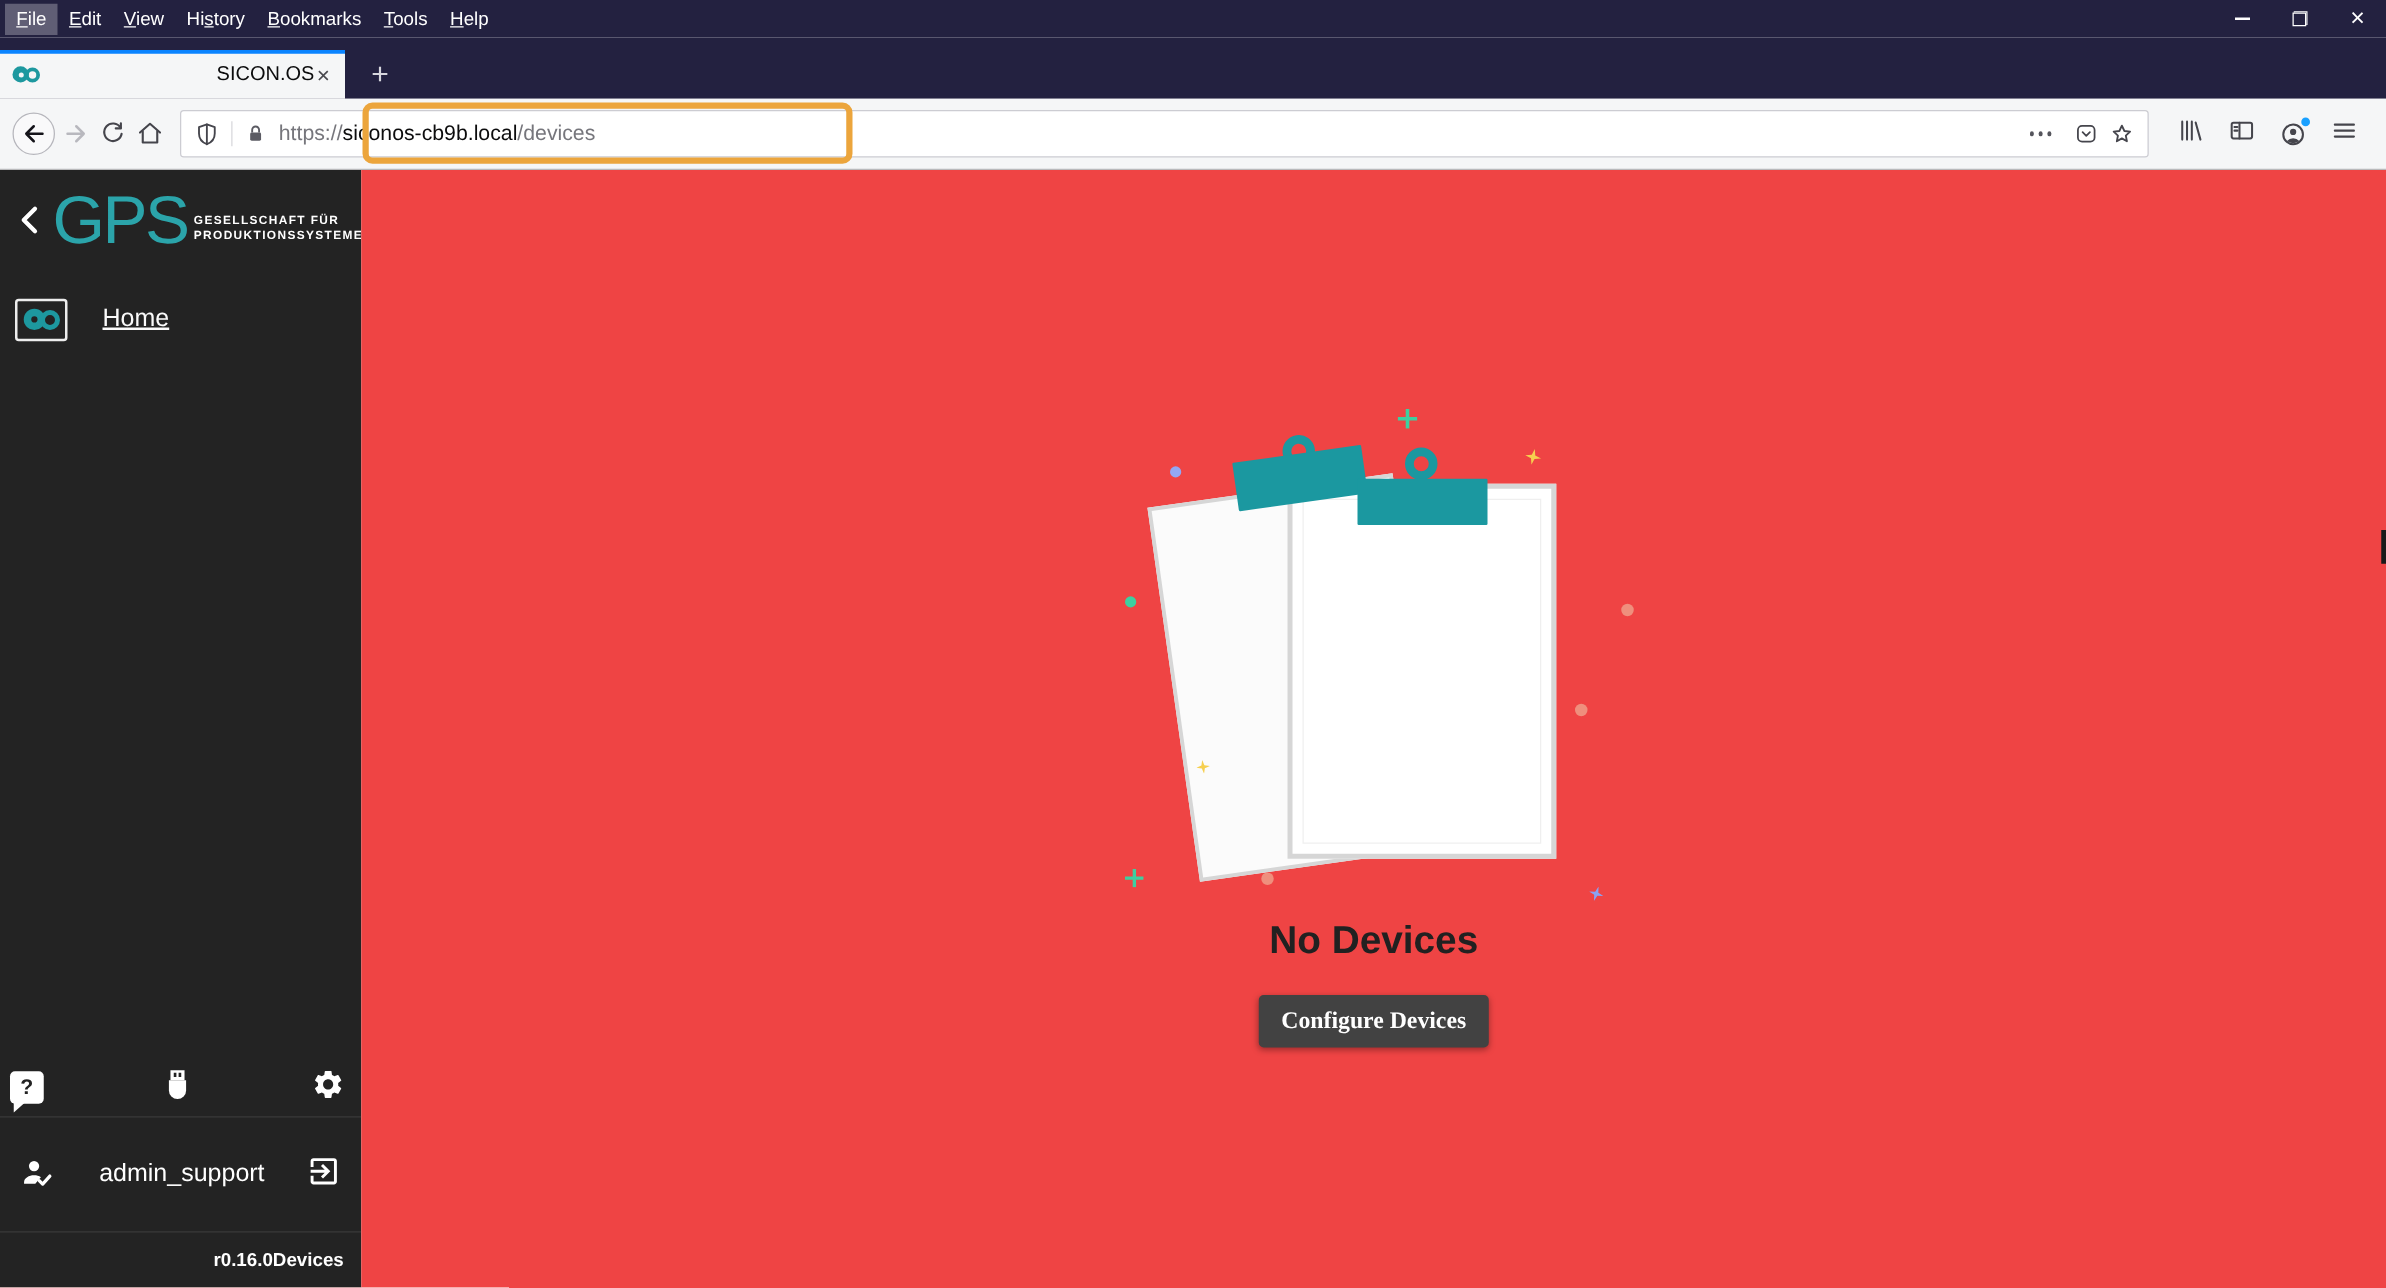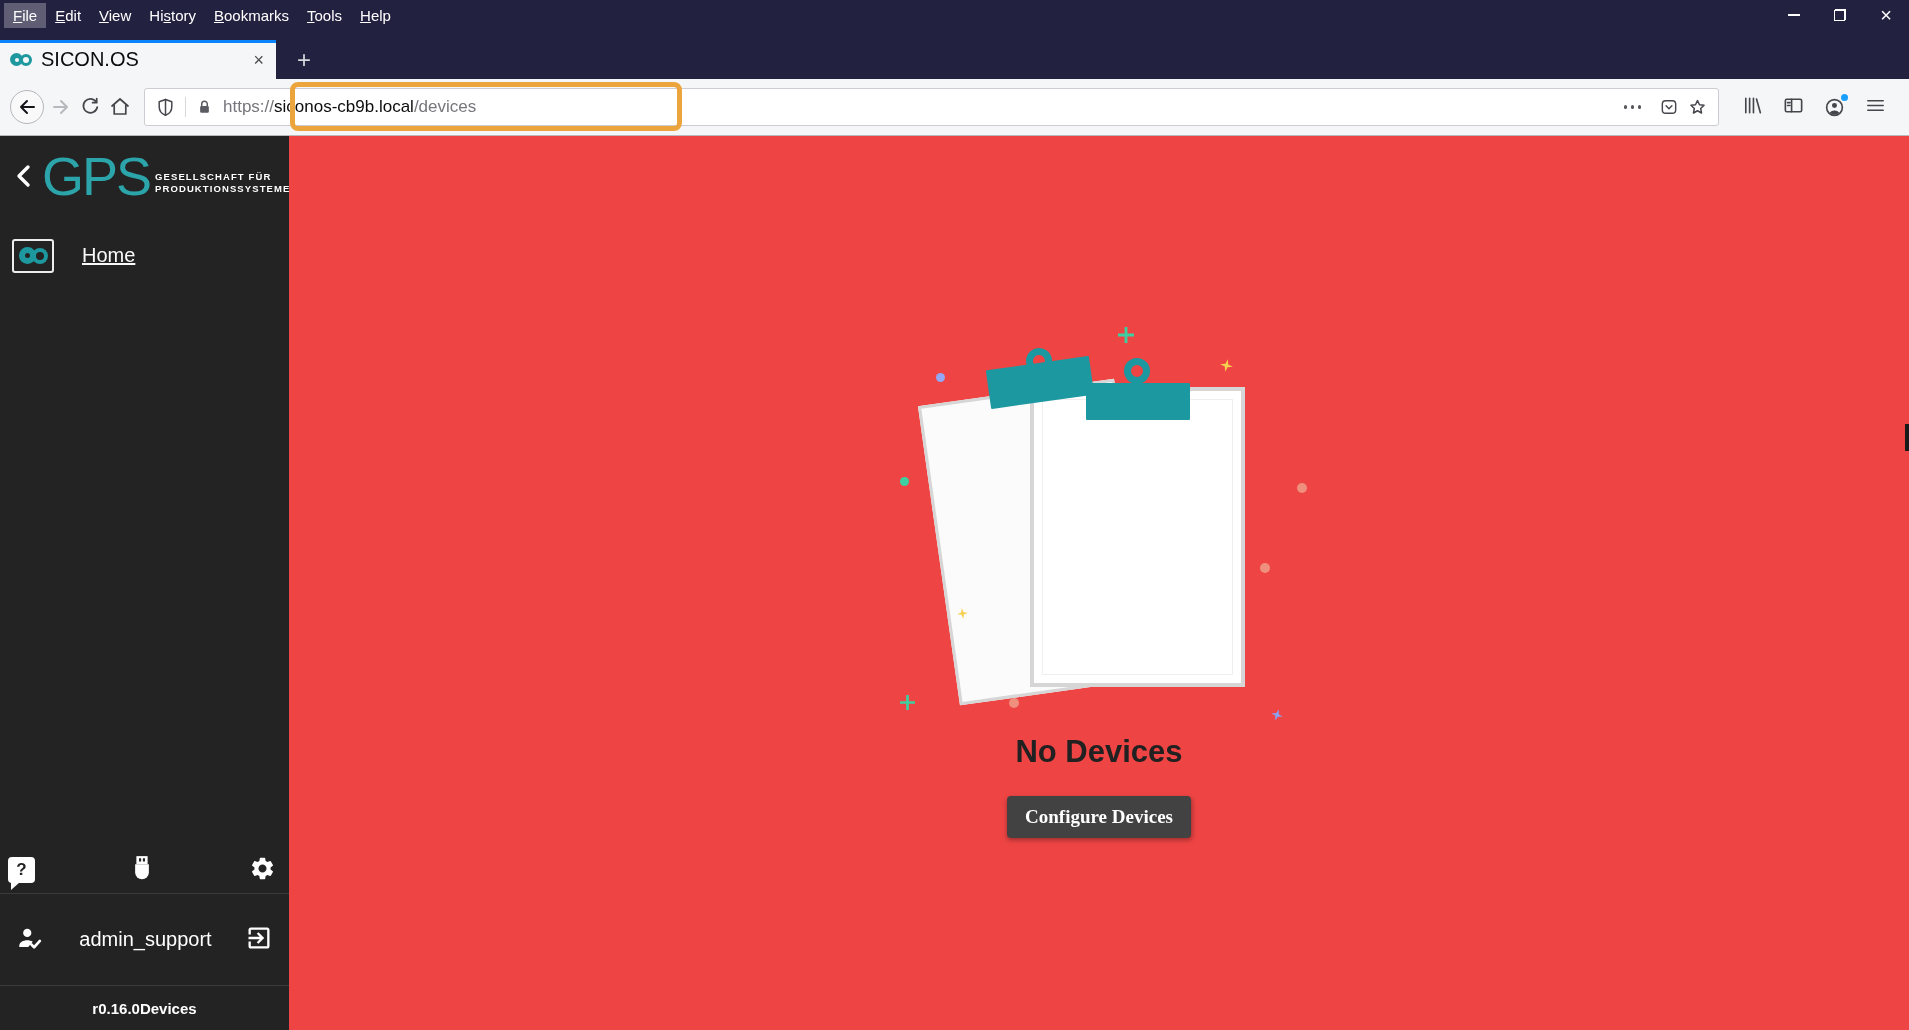--- a/index.html
+++ b/index.html
@@ -20,21 +20,21 @@
   .glyph-restore { position:relative; width:12px; height:12px; }
   .glyph-restore::before { content:""; position:absolute; right:0; top:0; width:9px; height:9px; border:1.4px solid #fff; }
   .glyph-restore::after { content:""; position:absolute; left:0; bottom:0; width:9px; height:9px; border:1.4px solid #fff; background:#232140; }
   .glyph-close { font-size:20px; color:#fff; line-height:1; }
 
   
   .tabbar { position:absolute; left:0; top:30px; width:1909px; height:49px; background:#232140; }
   .tab { position:absolute; left:0; top:10px; width:276px; height:39px; background:#f5f6f7;
     display:flex; align-items:center; padding:0 10px; }
   .tab::before { content:""; position:absolute; left:0; top:0; width:100%; height:3px; background:#0a84ff; }
-  .tab-title { flex:1; font-size:20px; color:#0c0c0d; margin-left:9px; white-space:nowrap; overflow:hidden; }
+  .tab-title { flex:1; font-size:16px; color:#0c0c0d; margin-left:9px; white-space:nowrap; overflow:hidden;text-align:right; }
   .tab-close { font-size:18px; color:#4a4a4f; line-height:1; padding:0 2px; }
   .newtab-btn { position:absolute; left:288px; top:14px; width:32px; height:32px;
     display:flex; align-items:center; justify-content:center; color:#d7d7de; font-size:24px; font-weight:300; }
 
   
   .duo { display:flex; align-items:center; }
   .duo .c1 { width:13px; height:13px; border-radius:50%; background:#1d989f; position:relative; }
   .duo .c1::after { content:""; position:absolute; left:4.5px; top:4.5px; width:4px; height:4px; border-radius:50%; background:#f5f6f7; }
   .duo .c2 { width:12px; height:12px; border-radius:50%; border:3px solid #1d989f; margin-left:-3px; }
   .duo.dark .c1::after { background:#232323; }
@@ -85,21 +85,21 @@
 
   .footer-icons { margin-top:auto; height:46px; display:flex; align-items:center;
     justify-content:space-between; padding:0 13px 0 8px; }
   .help-bubble { position:relative; width:27px; height:26px; background:#fff; border-radius:4px;
     display:flex; align-items:center; justify-content:center; font-size:17px; font-weight:bold; color:#232323; }
   .help-bubble::after { content:""; position:absolute; left:3px; bottom:-7px; width:0; height:0;
     border-top:8px solid #fff; border-right:9px solid transparent; }
   .user-row { border-top:1px solid #3a3a3a; height:92px; display:flex; align-items:center; padding:0 16px; }
   .user-label { flex:1; text-align:center; font-size:20px; color:#fff; }
   .version-row { border-top:1px solid #3a3a3a; height:45px; display:flex; align-items:center;
-    justify-content:center; padding:0 14px; font-size:15px; font-weight:bold; color:#fff; }
+    justify-content:flex-end; padding:0 14px; font-size:15px; font-weight:bold; color:#fff; }
 
   
   .main { flex:1; position:relative; background:#ef4444; }
   .illustration { position:absolute; left:611px; top:185px; width:420px; height:420px; }
   .board { position:absolute; }
   .board-back { left:38px; top:70px; width:198px; height:302px; background:#fbfbfb;
     border:3px solid #d6d6d6; transform:rotate(-8deg); }
   .board-front { left:130px; top:66px; width:215px; height:300px; background:#fff; border:4px solid #d6d6d6; }
   .board-front::after { content:""; position:absolute; inset:8px; border:1px solid #efefef; }
   .clip-ring { position:absolute; width:26px; height:26px; border-radius:50%; border:7px solid #1b98a0; }

